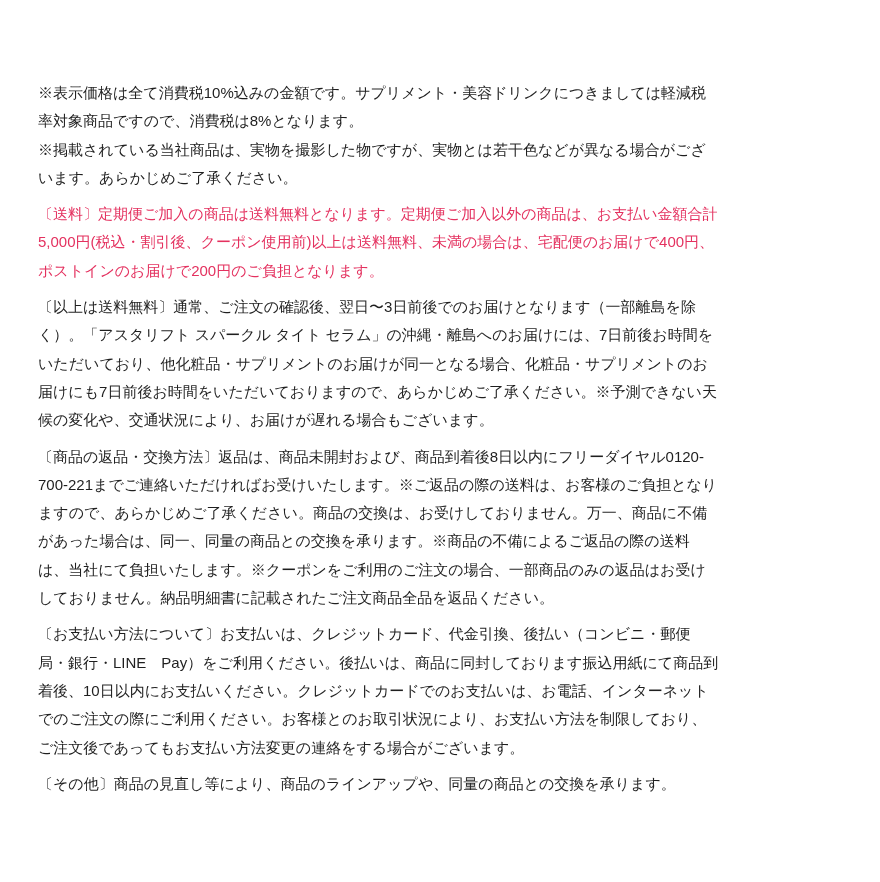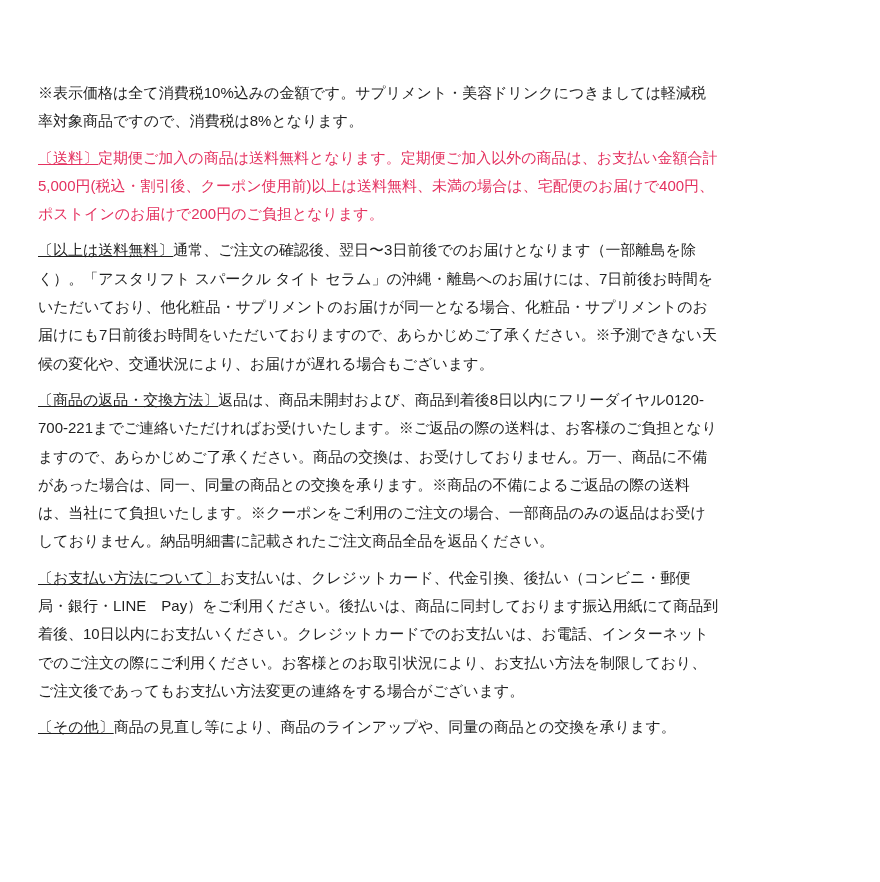--- a/index.html
+++ b/index.html
@@ -31,30 +31,30 @@
     letter-spacing: 0;
     word-break: normal;
     overflow-wrap: break-word;
   }
   .notice-section.highlight p,
   .notice-section.highlight .notice-label {
     color: var(--accent, #e4315f);
   }
   .notice-label {
     color: inherit;
-    text-decoration: underline;
   }
 </style>
 </head>
 <body style="--bg: #ffffff; --text: #1f1f1f; --accent: #e4315f;">
 
 <main class="notice-page">
   <div id="sections-root">
       <section class="notice-section">
         <p><span>※表示価格は全て消費税10%込みの金額です。サプリメント・美容ドリンクにつきましては軽減税率対象商品ですので、消費税は8%となります。</span></p>
+        <p><span>※掲載されている当社商品は、実物を撮影した物ですが、実物とは若干色などが異なる場合がございます。あらかじめご了承ください。</span></p>
       </section>
       <section class="notice-section highlight">
         <p><span class="notice-label">〔送料〕</span><span>定期便ご加入の商品は送料無料となります。定期便ご加入以外の商品は、お支払い金額合計5,000円(税込・割引後、クーポン使用前)以上は送料無料、未満の場合は、宅配便のお届けで400円、ポストインのお届けで200円のご負担となります。</span></p>
       </section>
       <section class="notice-section">
         <p><span class="notice-label">〔以上は送料無料〕</span><span>通常、ご注文の確認後、翌日〜3日前後でのお届けとなります（一部離島を除く）。「アスタリフト スパークル タイト セラム」の沖縄・離島へのお届けには、7日前後お時間をいただいており、他化粧品・サプリメントのお届けが同一となる場合、化粧品・サプリメントのお届けにも7日前後お時間をいただいておりますので、あらかじめご了承ください。※予測できない天候の変化や、交通状況により、お届けが遅れる場合もございます。</span></p>
       </section>
       <section class="notice-section">
         <p><span class="notice-label">〔商品の返品・交換方法〕</span><span>返品は、商品未開封および、商品到着後8日以内にフリーダイヤル0120-700-221までご連絡いただければお受けいたします。※ご返品の際の送料は、お客様のご負担となりますので、あらかじめご了承ください。商品の交換は、お受けしておりません。万一、商品に不備があった場合は、同一、同量の商品との交換を承ります。※商品の不備によるご返品の際の送料は、当社にて負担いたします。※クーポンをご利用のご注文の場合、一部商品のみの返品はお受けしておりません。納品明細書に記載されたご注文商品全品を返品ください。</span></p>
       </section>

